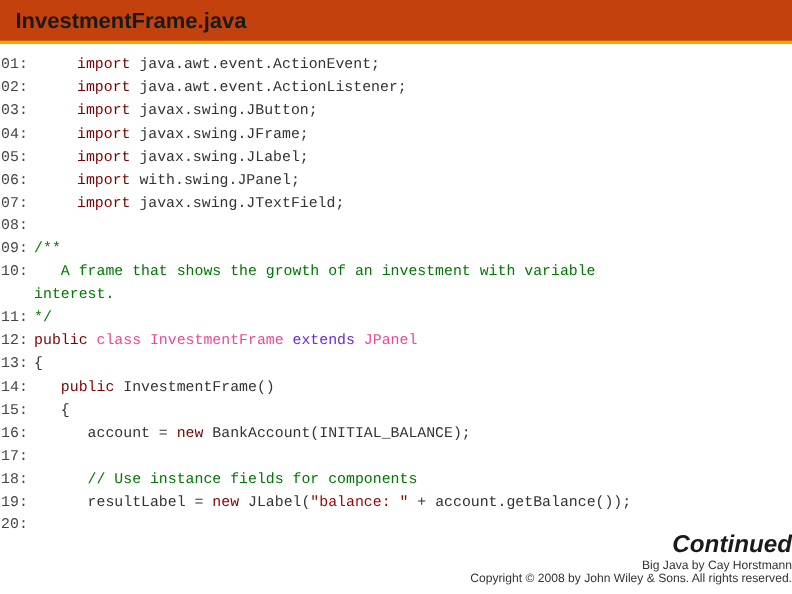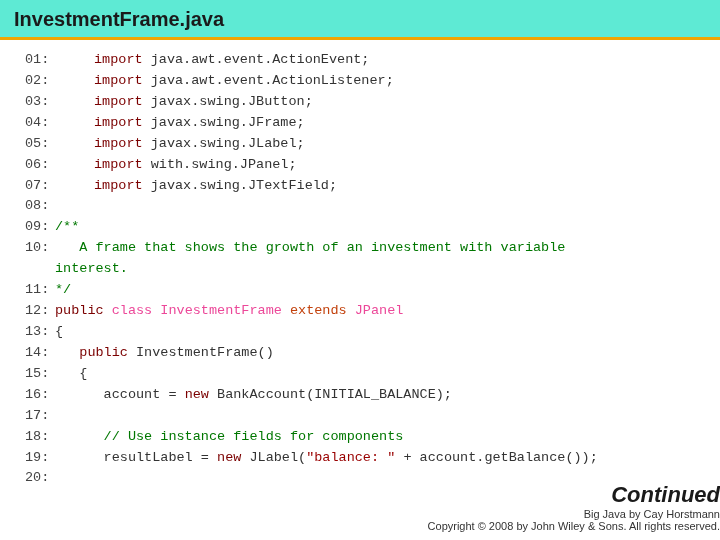--- a/index.html
+++ b/index.html
@@ -5,53 +5,53 @@
     * { margin: 0; padding: 0; box-sizing: border-box; }
     body {
       width: 720px;
       height: 540px;
       background: #ffffff;
       font-family: Arial, Helvetica, sans-serif;
       overflow: hidden;
     }
 
     .title-bar {
-      background: #5eead4;
+      background: #c2410c;
       border-bottom: 3px solid #f0a500;
       padding: 8px 14px 6px 14px;
     }
 
     .title-bar h1 {
       font-size: 20px;
       font-weight: bold;
       color: #1a1a1a;
     }
 
     .code-area {
-      padding: 10px 14px 6px 25px;
+      padding: 10px 14px 6px 1px;
       font-family: 'Courier New', Courier, monospace;
       font-size: 13.5px;
       line-height: 1.55;
       color: #333;
     }
 
     .code-line {
       display: flex;
       white-space: pre;
     }
 
     .line-num {
       color: #444;
       min-width: 30px;
       user-select: none;
     }
 
     .kw-import { color: #7b0000; font-weight: normal; margin-left: 39px; }
     .kw-class  { color: #ec4899; font-family: Liberation Mono, monospace; }
-    .kw-extends{ color: #c2410c; }
+    .kw-extends{ color: #6d28d9; }
     .kw-public { color: #7b0000; }
     .kw-new    { color: #7b0000; }
     .comment   { color: #007700; }
     .string    { color: #990000; }
     .normal    { color: #333333; }
     .classname { color: #ec4899; font-weight: normal; }
 
     .footer {
       position: absolute;
       bottom: 8px;

